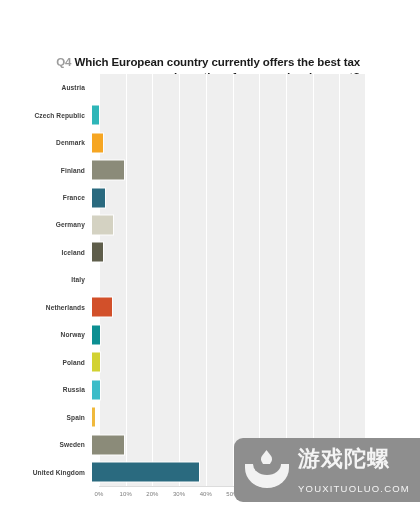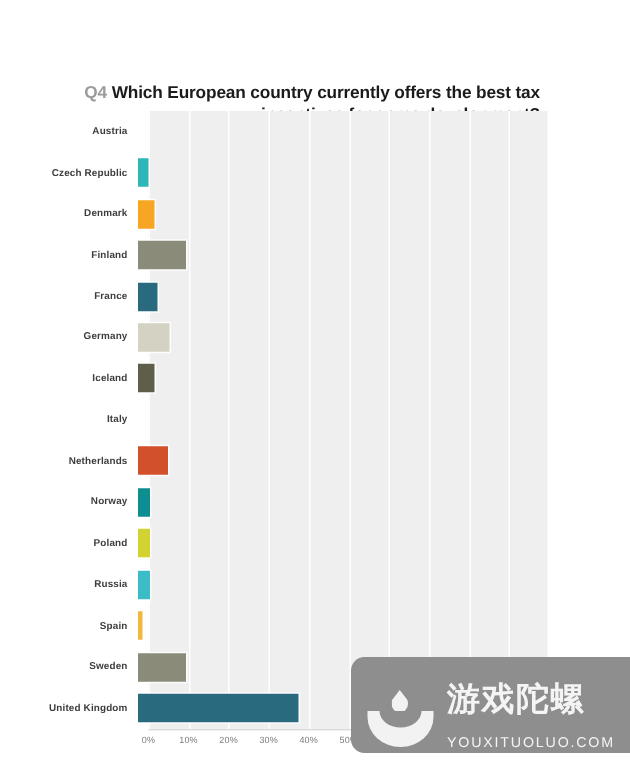--- a/index.html
+++ b/index.html
@@ -148,21 +148,21 @@
   
   .watermark {
     position: absolute;
     left: 234px;
     top: 438px;
     width: 186px;
     height: 64px;
     background: #8e8e8e;
     border-radius: 9px 0 0 9px;
     display: flex;
-    align-items: flex-end;
+    align-items: center;
     padding-left: 10px;
     box-sizing: border-box;
   }
   .wm-logo {
     width: 46px;
     height: 44px;
     position: relative;
     flex: 0 0 auto;
   }
   .wm-bowl {

